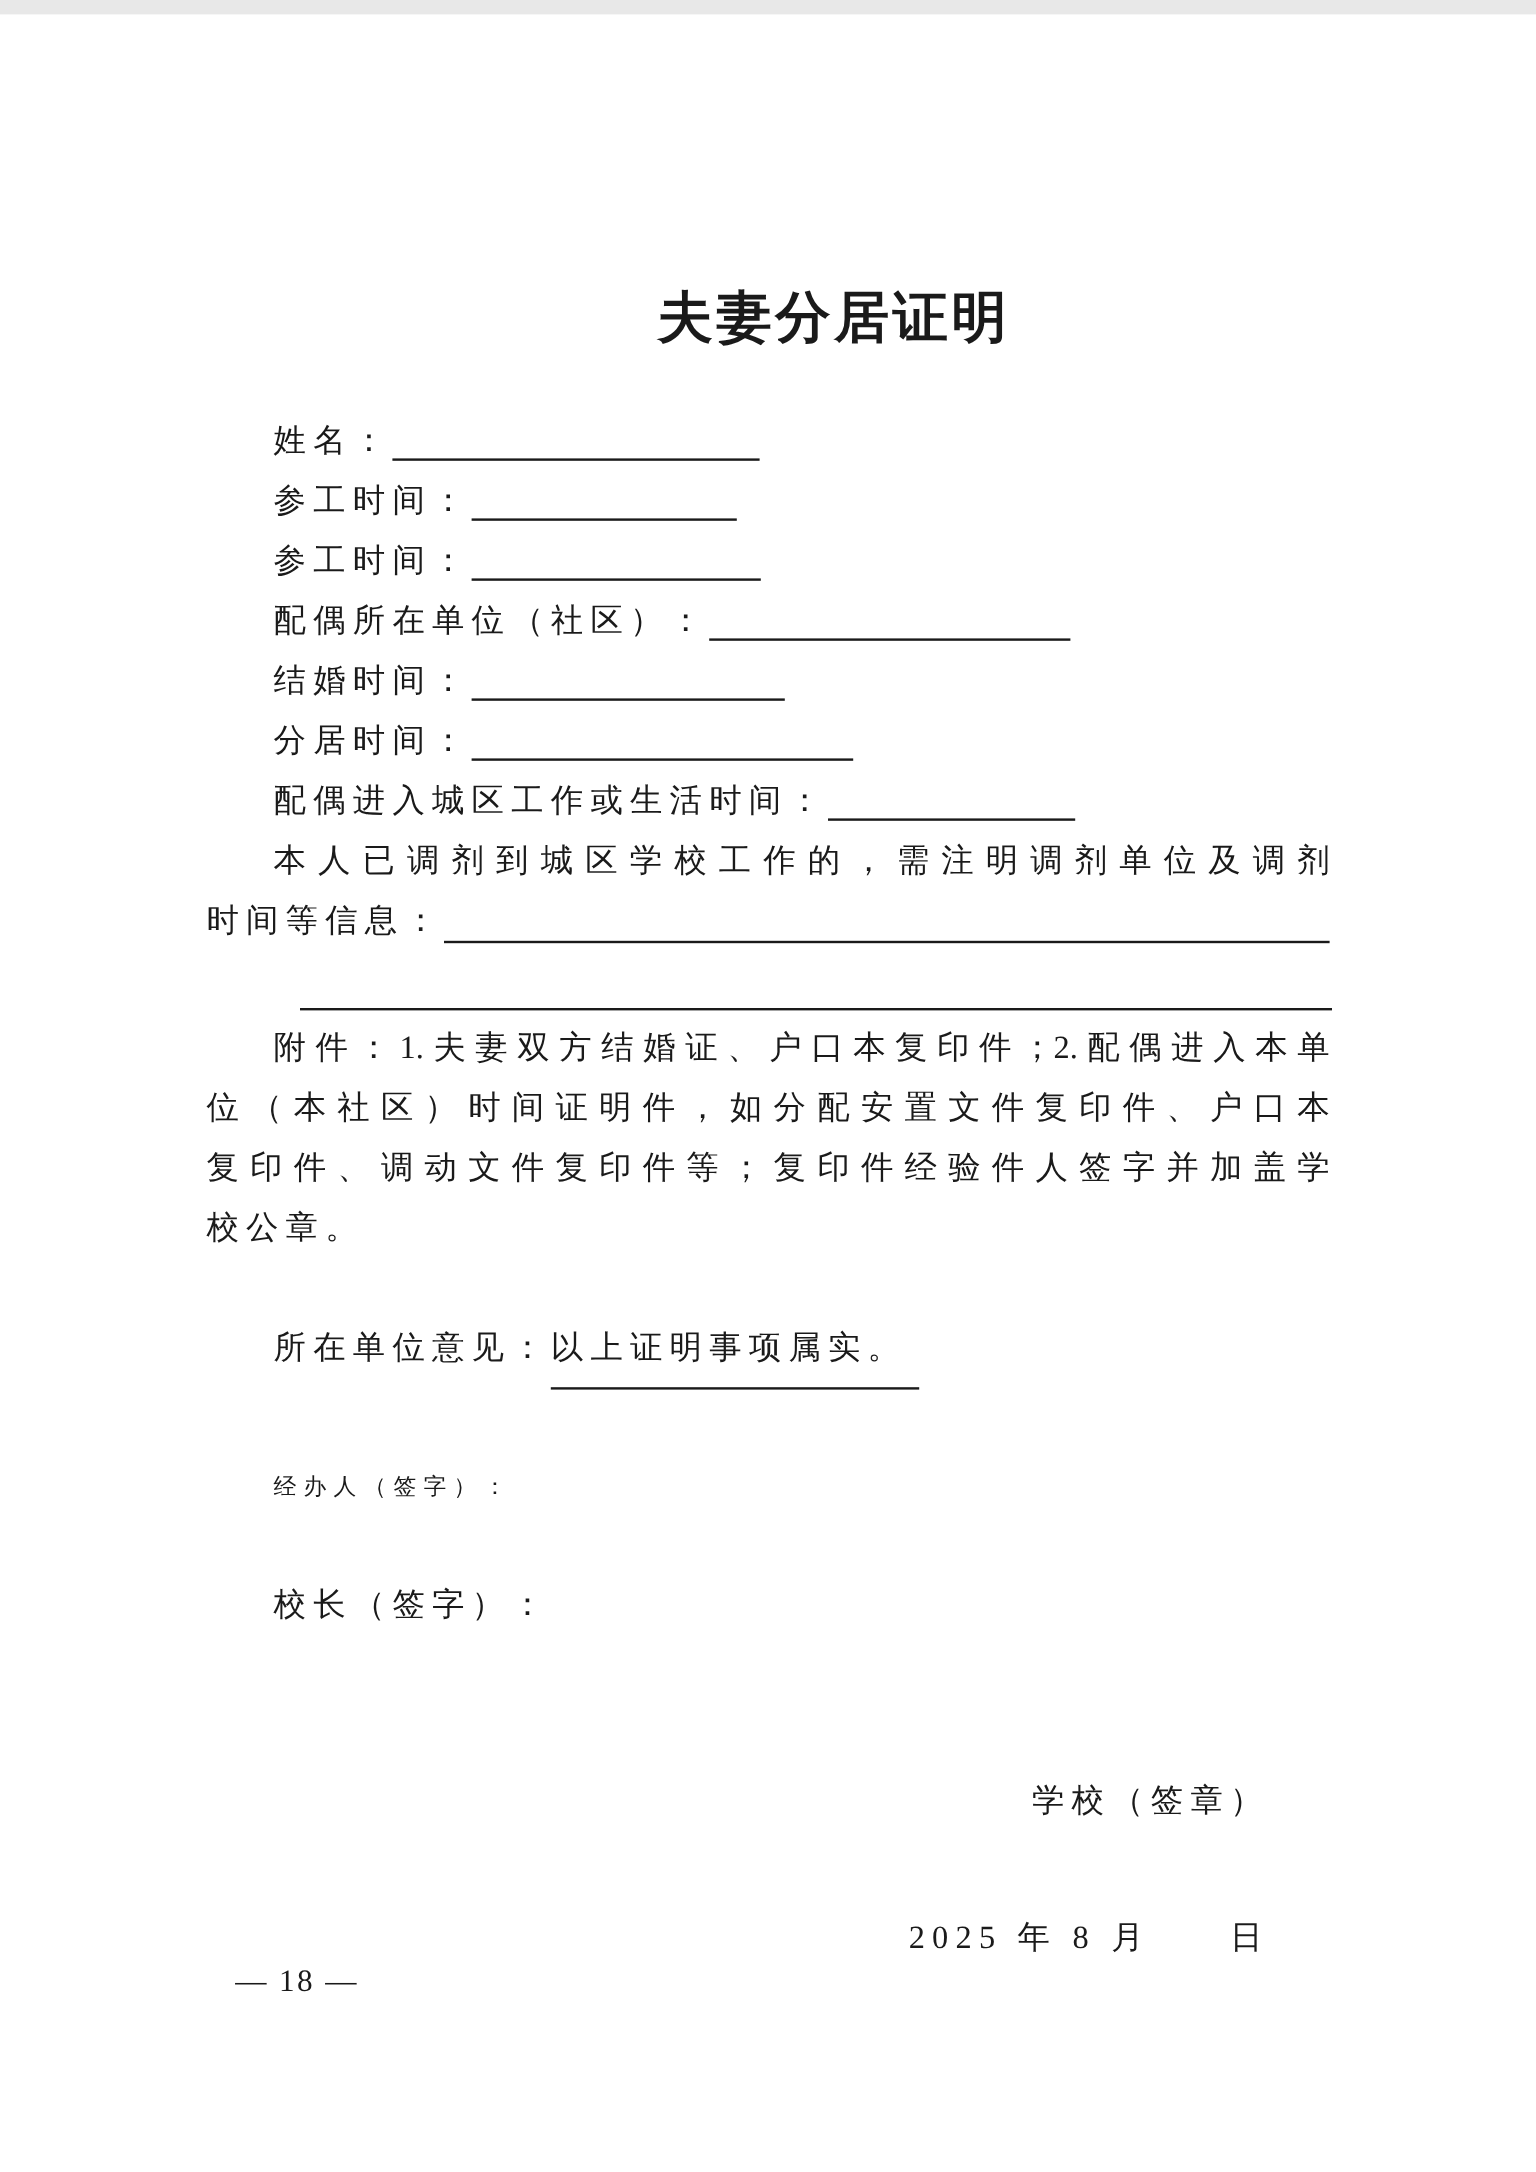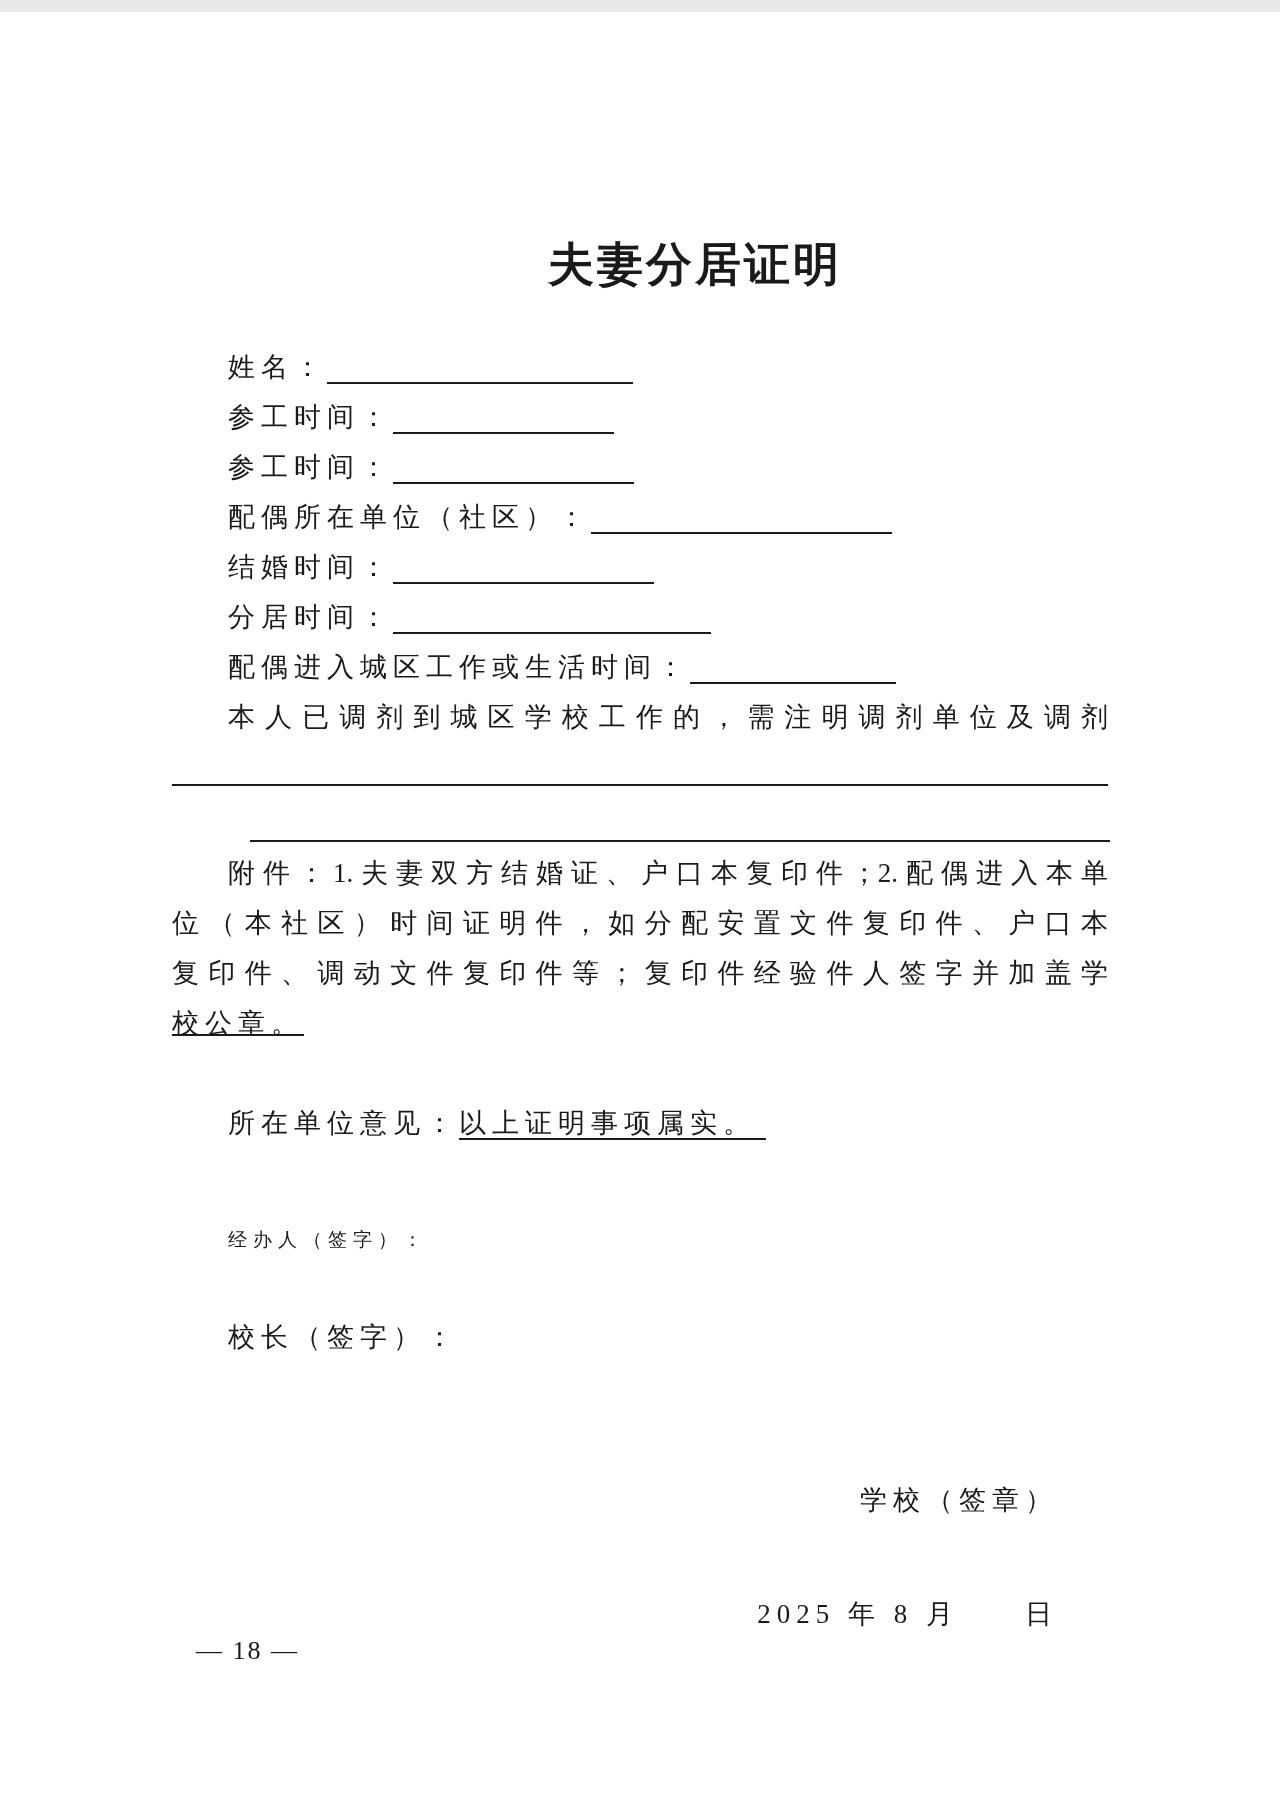--- a/index.html
+++ b/index.html
@@ -92,38 +92,37 @@
   .att-line {
     height: 50px;
     text-align: justify;
     text-align-last: justify;
   }
   .att-line.first { text-indent: 56px; }
   .att-line.last {
     text-align: left;
     text-align-last: left;
     letter-spacing: 6px;
-    text-decoration: underline;
   }
   .opinion-line {
     position: absolute;
     top: 1086px;
     left: 172px;
     width: 936px;
     height: 50px;
     line-height: 50px;
     font-size: 27px;
     letter-spacing: 6px;
     padding-left: 56px;
     white-space: nowrap;
   }
   .opinion-value {
     border-bottom: 2.5px solid #1a1a1a;
     padding-right: 10px;
-    padding-bottom: 0;
+    padding-bottom: 18px;
   }
   .handler-line {
     position: absolute;
     top: 1203px;
     left: 172px;
     width: 936px;
     height: 50px;
     line-height: 50px;
     font-size: 19px;
     letter-spacing: 6px;
@@ -186,20 +185,21 @@
       <span>结婚时间：</span><span class="blank u5"></span>
     </div>
     <div class="form-line">
       <span>分居时间：</span><span class="blank u7"></span>
     </div>
     <div class="form-line">
       <span>配偶进入城区工作或生活时间：</span><span class="blank u6"></span>
     </div>
     <div class="note-line1">本人已调剂到城区学校工作的，需注明调剂单位及调剂</div>
     <div class="note-line2">
+      <span>时间等信息：</span>
       <span class="fill-line"></span>
     </div>
   </div>
 
   <div class="spare-rule"></div>
 
   <div class="attachment-block">
     <div class="att-line first">附件：1.夫妻双方结婚证、户口本复印件；2.配偶进入本单</div>
     <div class="att-line">位（本社区）时间证明件，如分配安置文件复印件、户口本</div>
     <div class="att-line">复印件、调动文件复印件等；复印件经验件人签字并加盖学</div>

